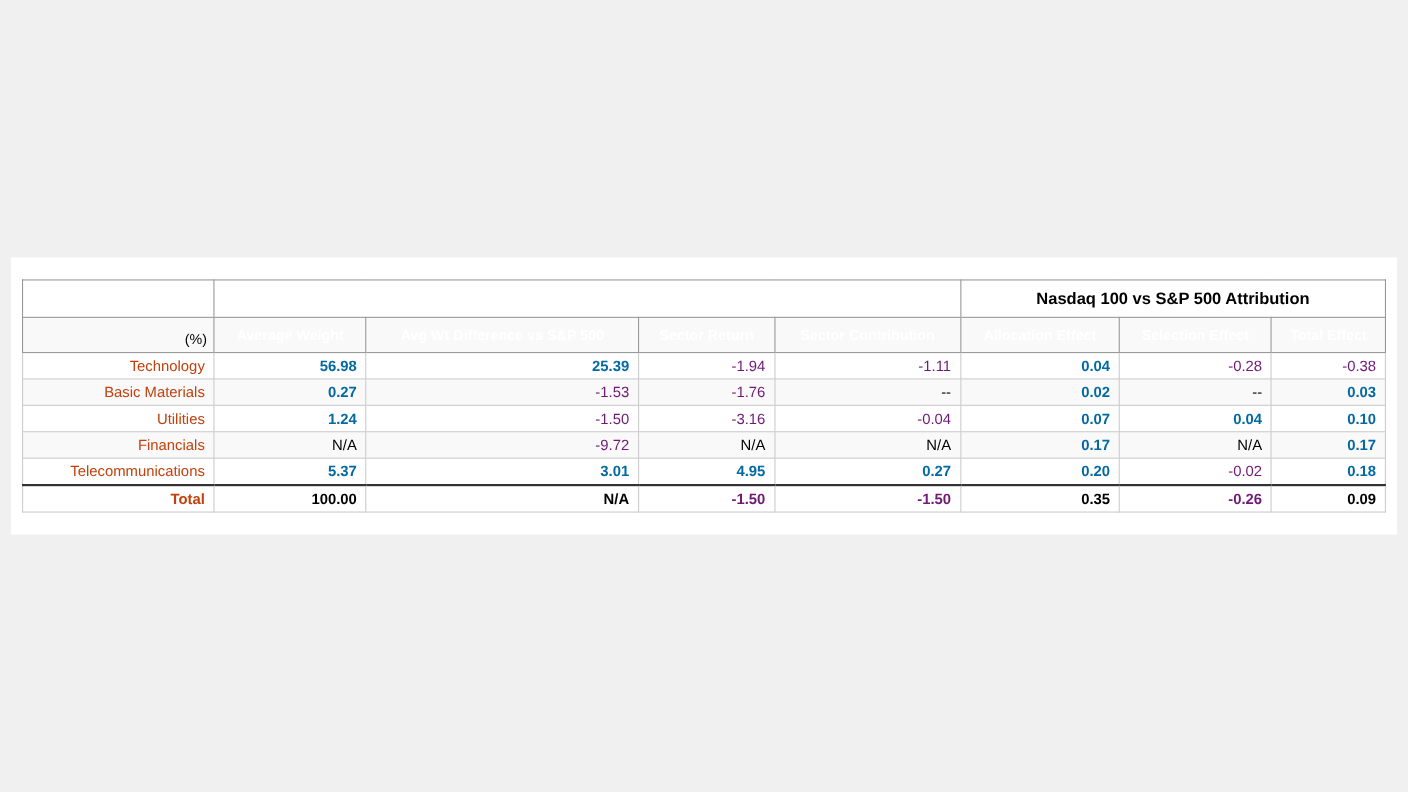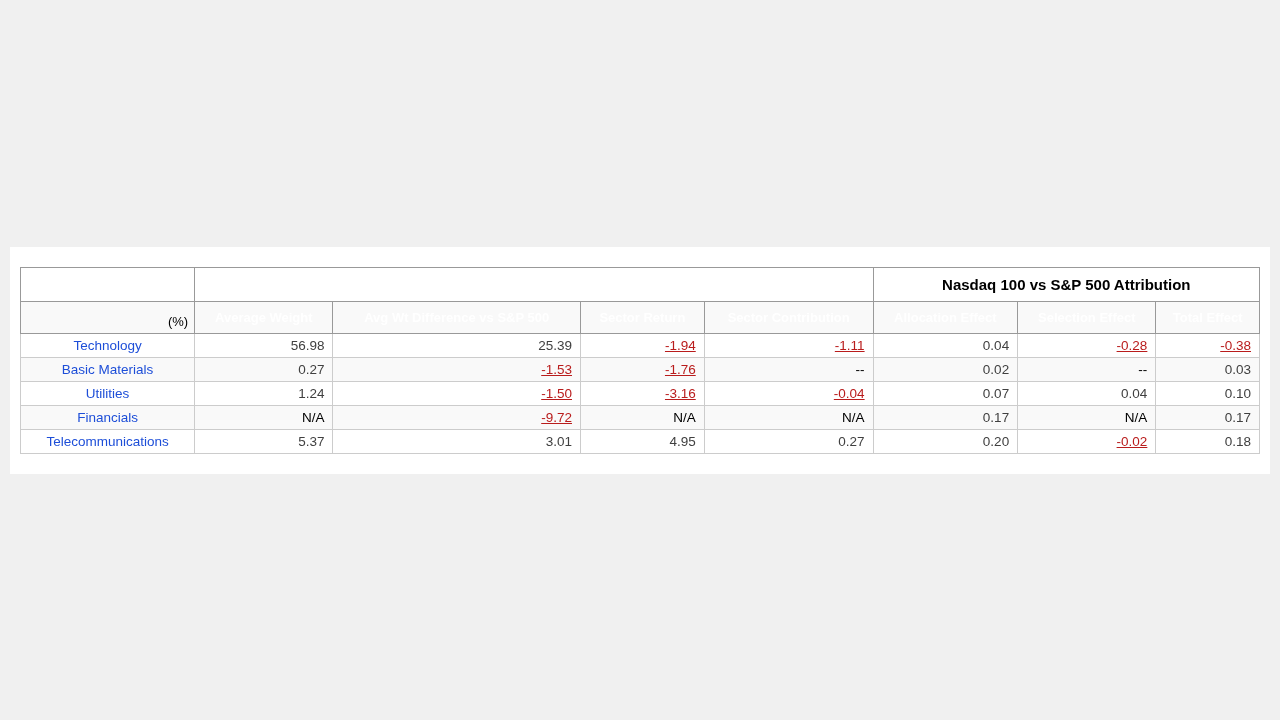--- a/index.html
+++ b/index.html
@@ -55,26 +55,26 @@
       vertical-align: bottom;
       font-size: 13px;
     }
     td {
       border: 1px solid #ccc;
       padding: 4px 8px;
       text-align: right;
       font-size: 13.5px;
     }
     td.label-cell {
-      text-align: center;
-      color: #1d4ed8;
+      text-align: right;
+      color: #c2410c;
       background: white;
     }
-    .positive { color: #404040; }
-    .negative { color: #b91c1c; text-decoration: underline; }
+    .positive { color: #0369a1; font-weight: bold; }
+    .negative { color: #701a75; }
     tr.total-row td {
       font-weight: bold;
       border-top: 2px solid #333;
     }
     tr:nth-child(odd) td { background-color: #ffffff; }
     tr:nth-child(even) td { background-color: #f9f9f9; }
     tr.total-row td { background-color: #ffffff; }
     .empty-top-left {
       background: #e8e8e8;
       border: 1px solid #999;
@@ -146,15 +146,25 @@
         <tr>
           <td class="label-cell">Telecommunications</td>
           <td class="positive">5.37</td>
           <td class="positive">3.01</td>
           <td class="positive">4.95</td>
           <td class="positive">0.27</td>
           <td class="positive">0.20</td>
           <td class="negative">-0.02</td>
           <td class="positive">0.18</td>
         </tr>
+        <tr class="total-row">
+          <td class="label-cell">Total</td>
+          <td>100.00</td>
+          <td>N/A</td>
+          <td class="negative">-1.50</td>
+          <td class="negative">-1.50</td>
+          <td>0.35</td>
+          <td class="negative">-0.26</td>
+          <td>0.09</td>
+        </tr>
       </tbody>
   </table>
 </div>
 
 </body></html>

